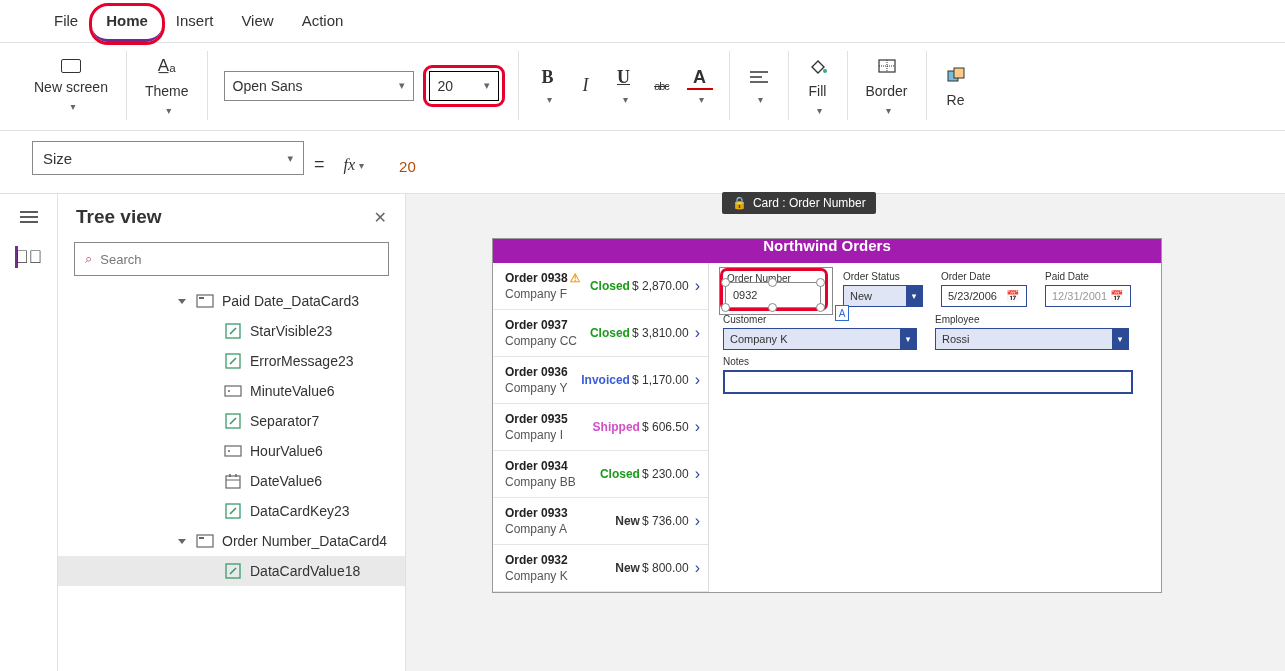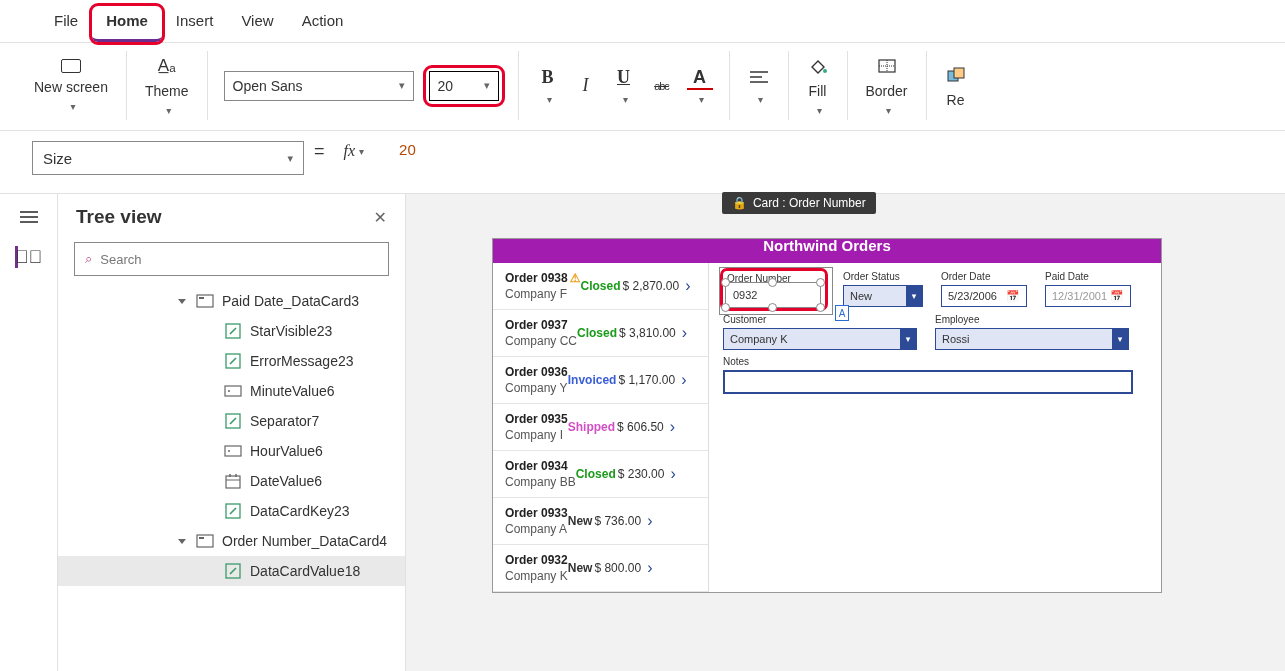--- a/index.html
+++ b/index.html
@@ -2,40 +2,40 @@
 <html><head>
 <meta charset="utf-8">
 <style>
   * { box-sizing: border-box; margin: 0; padding: 0; font-family: "Segoe UI", Arial, sans-serif; }
   body { background: #fff; width: 1285px; height: 671px; overflow: hidden; font-size: 13px; color: #333; }
 
   
   .menu-tabs { display: flex; gap: 0; padding: 6px 0 0 40px; border-bottom: 1px solid #e1e1e1; }
   .menu-tab { padding: 6px 14px 10px 14px; font-size: 15px; color: #333; cursor: pointer; }
   .menu-tab.active { color: #333; border-bottom: 3px solid #6b2d90; font-weight: 600; }
-  .hl-home { outline: 3px solid #e6002c; border-radius: 6px; }
+  .hl-home { outline: 3px solid #e6002c; border-radius: 16px; }
   
   
   .ribbon { display: flex; align-items: center; gap: 12px; padding: 8px 32px 10px 32px; border-bottom: 1px solid #e1e1e1; }
   .rib-btn { display: flex; align-items: center; gap: 6px; font-size: 14px; color: #333; padding: 4px 2px; cursor: pointer; flex-direction: column; }
   .caret-down::after { content: "▾"; font-size: 10px; color: #666; margin-left: 4px; }
   .font-select { width: 190px; height: 30px; border: 1px solid #888; padding: 0 8px; font-size: 14px; display:flex;align-items:center;justify-content:space-between;}
   .size-select { width: 70px; height: 30px; border: 1px solid #000; display: flex; align-items: center; justify-content: space-between; padding: 0 8px; font-size: 14px; }
   .hl-size { outline: 3px solid #e6002c; border-radius: 6px; }
   .ribicon { width: 22px; height: 22px; display: flex; align-items: center; justify-content: center; font-size: 17px; color: #333; }
   .ribsep { width: 1px; align-self: stretch; background: #e1e1e1; margin: 0 4px;}
   .bold { font-weight: 700; font-size: 18px; font-family: serif;}
   .italic { font-style: italic; font-family: serif; font-size: 18px;}
   .underline-ic { text-decoration: underline; font-family: serif; font-size: 18px; font-weight: 600;}
   .strike-ic { text-decoration: line-through; font-size: 11px; letter-spacing: -1px;}
   .font-color-ic { position: relative; font-size:18px; font-weight:600;}
   .font-color-ic::after { content:""; position:absolute; left:-2px; right:-2px; bottom:-2px; height:2.5px; background:#c00; }
 
   
-  .formula-bar { display:flex; align-items:flex-start; gap:10px; padding: 10px 32px 18px 32px; border-bottom: 1px solid #e1e1e1; background:#fff;}
+  .formula-bar { display:flex; align-items:flex-end; gap:10px; padding: 10px 32px 18px 32px; border-bottom: 1px solid #e1e1e1; background:#fff;}
   .prop-select { width: 272px; height: 34px; border:1px solid #888; padding: 0 10px; font-size:15px; display:flex; align-items:center; justify-content:space-between;}
   .eq { font-size: 18px; }
   .fx-wrap { display:flex; align-items:center; gap:4px; padding:0 8px; border:1px solid transparent;}
   .fx { font-style: italic; font-family: serif; font-size:16px; }
   .formula-val { color:#b54800; font-size:15px; padding-left:16px;}
 
   
   .workspace { display:flex; height: calc(671px - 152px); }
   .icon-rail { width:58px; border-right:1px solid #e1e1e1; display:flex; flex-direction:column; align-items:center; padding-top:12px; gap:18px;}
   .rail-item { width:22px; height:22px; display:flex; align-items:center; justify-content:center;}
@@ -56,21 +56,21 @@
   .tree-ic { width:18px; height:18px; display:flex; align-items:center; justify-content:center; color:#4a7; flex-shrink:0;}
   .tree-ic.card { color:#666; }
   .tree-collapse { width:0;height:0;border-top:5px solid #666; border-left:4px solid transparent; border-right:4px solid transparent; margin-right:2px;}
 
   
   .canvas-area { flex:1; background:#f2f2f2; padding:44px 0 0 86px; position:relative;}
   .app { width:670px; background:#fff; border:1px solid #999; }
   .app-header { height:24px; background:#a21caf; color:#fff; display:flex; align-items:center; justify-content:center; font-weight:700; font-size:15px; overflow:hidden;}
   .app-body { display:flex; }
   .gallery { width:216px; border-right:1px solid #ddd;}
-  .g-item { display:flex; align-items:center; padding:8px 8px 8px 12px; border-bottom:1px solid #e5e5e5; font-size:12px;}
+  .g-item { display:flex; align-items:center; justify-content:space-between; padding:8px 8px 8px 12px; border-bottom:1px solid #e5e5e5; font-size:12px;}
   .g-left { display:flex; flex-direction:column; gap:2px;}
   .g-title { font-weight:700; color:#222; display:flex; align-items:center; gap:2px;}
   .g-co { color:#555;}
   .g-right { display:flex; align-items:center; gap:6px;}
   .g-stat { display:flex; flex-direction:row; align-items:flex-end; gap:2px;}
   .g-chevron { color:#2c4a96; font-size:16px;}
   .st-closed { color:#1a9b1a; font-weight:600;}
   .st-invoiced { color:#3a5ed6; font-weight:600;}
   .st-shipped { color:#d24fc4; font-weight:600;}
   .st-new { color:#333; font-weight:600;}

